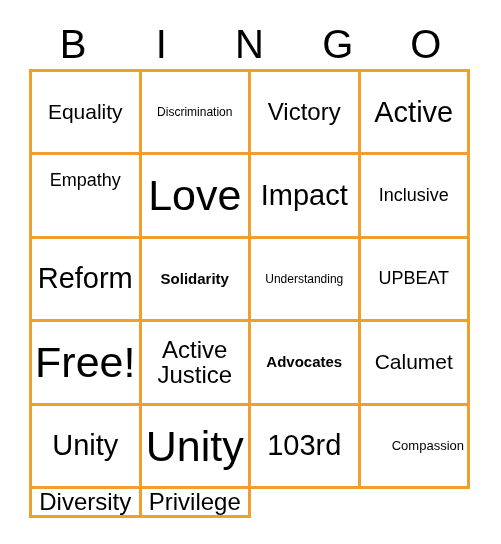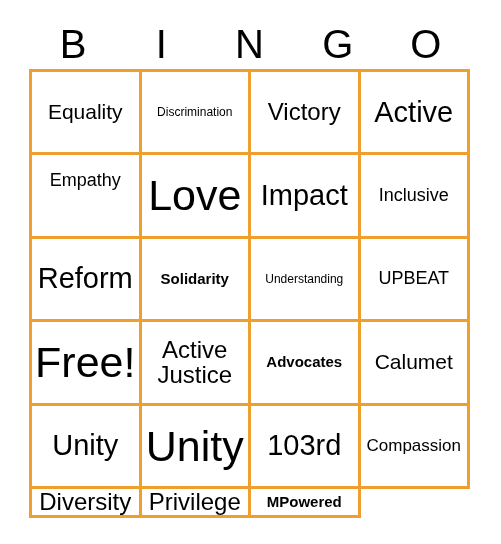--- a/index.html
+++ b/index.html
@@ -80,21 +80,21 @@
     font-family: "Liberation Sans", sans-serif;
     font-weight: 400;
     color: #000000;
     line-height: 1.08;
     white-space: pre-line;
     word-break: normal;
     user-select: none;
   }
 
   
-  .fs-xxs { font-size: 17px; }
+  .fs-xxs { font-size: 13px; text-align: right; }
   .fs-xs  { font-size: 12px; }
   .fs-s   { font-size: 15px; font-weight: bold; }
   .fs-m   { font-size: 18px; }
   .fs-l   { font-size: 21px; }
   .fs-xl  { font-size: 24px; }
   .fs-xxl { font-size: 29px; }
   .fs-3xl { font-size: 43px; }
 
   
   .bingo-cell.align-top { align-items: flex-start; padding-top: 16px; }
@@ -173,18 +173,15 @@
       </div>
       <div class="bingo-cell">
         <span class="cell-text fs-xxs">Compassion</span>
       </div>
       <div class="bingo-cell">
         <span class="cell-text fs-xl">Diversity</span>
       </div>
       <div class="bingo-cell">
         <span class="cell-text fs-xl">Privilege</span>
       </div>
-      <div class="bingo-cell">
-        <span class="cell-text fs-s">MPowered</span>
-      </div>
     </div>
 
 </div>
 
 </body></html>

